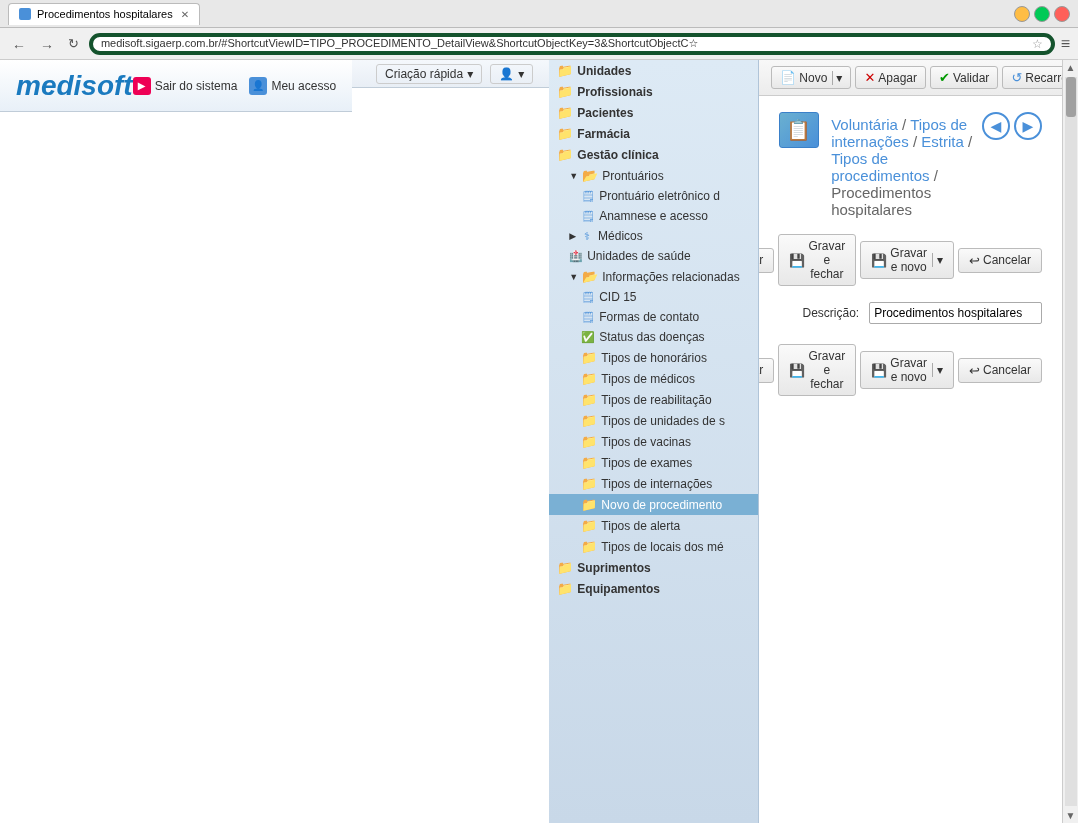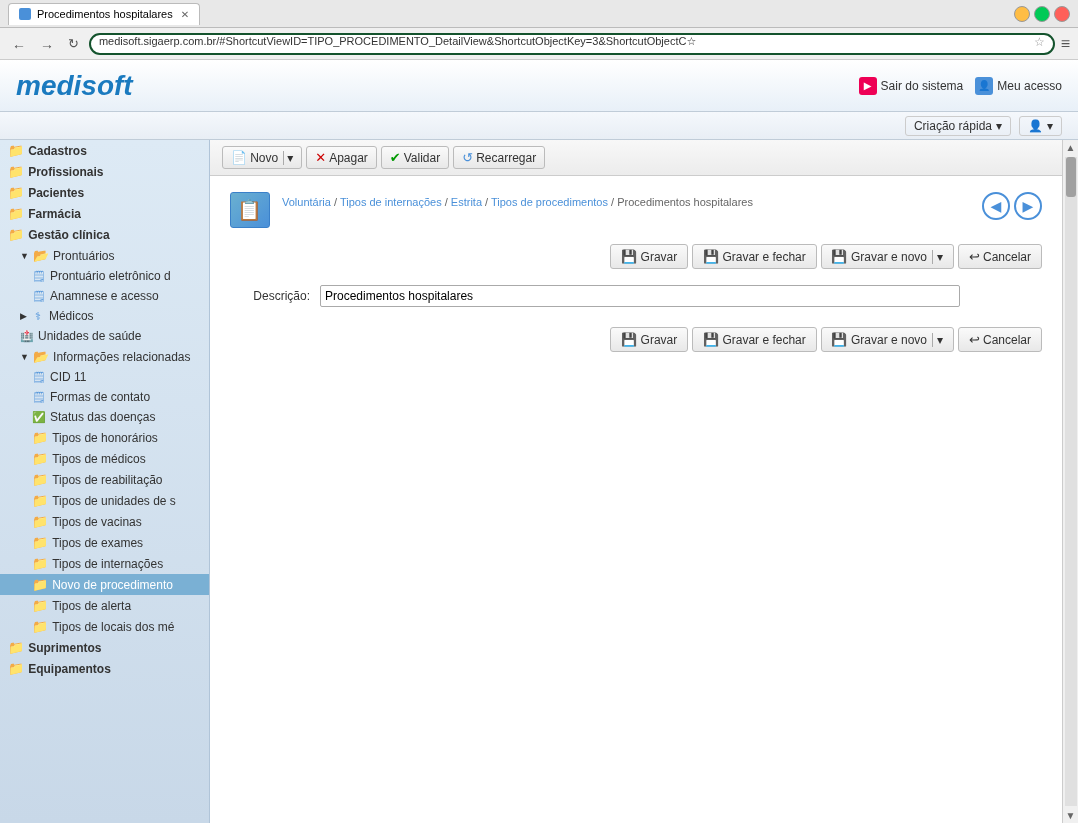--- a/index.html
+++ b/index.html
@@ -14,27 +14,27 @@
     .browser-window-controls { margin-left: auto; display: flex; gap: 4px; }
     .wc-btn { width: 16px; height: 16px; border-radius: 50%; border: 1px solid #999; display: flex; align-items: center; justify-content: center; font-size: 9px; cursor: pointer; }
     .wc-min { background: #ffbd44; }
     .wc-max { background: #00ca56; }
     .wc-close { background: #ff6059; }
 
     .browser-toolbar { background: #f0f0f0; display: flex; align-items: center; height: 32px; padding: 0 8px; gap: 6px; border-bottom: 1px solid #ccc; }
     .nav-btn { background: none; border: none; font-size: 14px; color: #555; cursor: pointer; padding: 2px 4px; }
     .nav-btn:disabled { color: #bbb; }
     .refresh-btn { font-size: 13px; }
-    .address-bar { flex: 1; background: white; border: 2px solid #14532d; border-radius: 12px; height: 22px; padding: 0 8px; font-size: 11px; color: #333; display: flex; }
+    .address-bar { flex: 1; background: white; border: 4px solid #14532d; border-radius: 12px; height: 22px; padding: 0 8px; font-size: 11px; color: #333; display: flex; }
     .address-text { flex: 1; font-size: 11px; color: #333; overflow: hidden; white-space: nowrap; text-overflow: ellipsis; }
     .star-icon { color: #999; font-size: 12px; margin-left: 4px; }
     .menu-btn { font-size: 16px; color: #555; cursor: pointer; background: none; border: none; }
 
     
-    .app-container { background: white; width: 100%; height: calc(823px - 60px); display: flex; flex-direction: column; }
+    .app-container { background: white; width: 100%; height: calc(823px - 60px); display: flex; flex-direction: row; }
 
     
     .app-header { background: linear-gradient(180deg, #ffffff 0%, #e8f0f8 100%); border-bottom: 1px solid #c0ccd8; padding: 0 16px; display: flex; align-items: center; justify-content: space-between; height: 52px; }
     .logo { font-size: 28px; font-weight: bold; color: #1a7abf; font-style: italic; }
     .header-actions { display: flex; align-items: center; gap: 12px; }
     .header-btn { display: flex; align-items: center; gap: 4px; font-size: 12px; color: #333; cursor: pointer; background: none; border: none; }
     .header-btn-icon { width: 18px; height: 18px; border-radius: 3px; display: flex; align-items: center; justify-content: center; font-size: 11px; }
     .logout-icon { background: #e05; color: white; font-size: 10px; }
     .user-icon { background: #4a90d9; color: white; font-size: 10px; }
 
@@ -67,21 +67,21 @@
 
     
     .page-content { flex: 1; padding: 16px 20px; overflow-y: auto; }
 
     
     .page-header { display: flex; align-items: flex-start; margin-bottom: 16px; }
     .page-icon { width: 40px; height: 36px; background: linear-gradient(135deg, #6ab0d0 0%, #4a90d9 100%); border: 1px solid #3a80c9; border-radius: 3px; display: flex; align-items: center; justify-content: center; margin-right: 12px; flex-shrink: 0; }
     .page-icon-inner { color: white; font-size: 20px; }
     .page-title-area { flex: 1; }
     .page-title { font-size: 20px; color: #333; font-weight: normal; }
-    .breadcrumb { font-size: 11px; color: #666; margin-top: 4px; }
+    .breadcrumb { font-size: 15px; color: #666; margin-top: 4px; }
     .breadcrumb a { color: #4a90d9; text-decoration: none; }
     .nav-arrows { display: flex; gap: 4px; margin-left: auto; }
     .nav-arrow { width: 28px; height: 28px; border-radius: 50%; border: 2px solid; display: flex; align-items: center; justify-content: center; font-size: 14px; cursor: pointer; background: white; }
     .nav-arrow.prev { border-color: #4a90d9; color: #4a90d9; }
     .nav-arrow.next { border-color: #4a90d9; color: #4a90d9; }
 
     
     .action-row { display: flex; align-items: center; gap: 4px; margin-bottom: 16px; justify-content: flex-end; }
     .action-btn { display: flex; align-items: center; gap: 3px; padding: 4px 10px; border: 1px solid #bbb; border-radius: 3px; background: linear-gradient(180deg, #fafafa 0%, #e8e8e8 100%); cursor: pointer; font-size: 12px; color: #333; }
     .action-btn-icon { font-size: 13px; }
@@ -155,21 +155,21 @@
       <span>▾</span>
     </button>
   </div>
 
   <div class="main-layout">
 
     <div class="sidebar">
 
       <div class="sidebar-item level0">
         <span class="folder-icon">📁</span>
-        <span>Cadastros</span>
+        <span>Unidades</span>
       </div>
 
       <div class="sidebar-item level0">
         <span class="folder-icon">📁</span>
         <span>Profissionais</span>
       </div>
 
       <div class="sidebar-item level0">
         <span class="folder-icon">📁</span>
         <span>Pacientes</span>
@@ -211,21 +211,21 @@
       </div>
 
       <div class="sidebar-item level1">
         <span style="font-size:9px;">▼</span>
         <span class="folder-icon open">📂</span>
         <span>Informações relacionadas</span>
       </div>
 
       <div class="sidebar-item level2">
         <span class="item-icon">🗒</span>
-        <span>CID 11</span>
+        <span>CID 15</span>
       </div>
 
       <div class="sidebar-item level2">
         <span class="item-icon">🗒</span>
         <span>Formas de contato</span>
       </div>
 
       <div class="sidebar-item level2">
         <span class="item-icon green-dot">✅</span>
         <span>Status das doenças</span>

